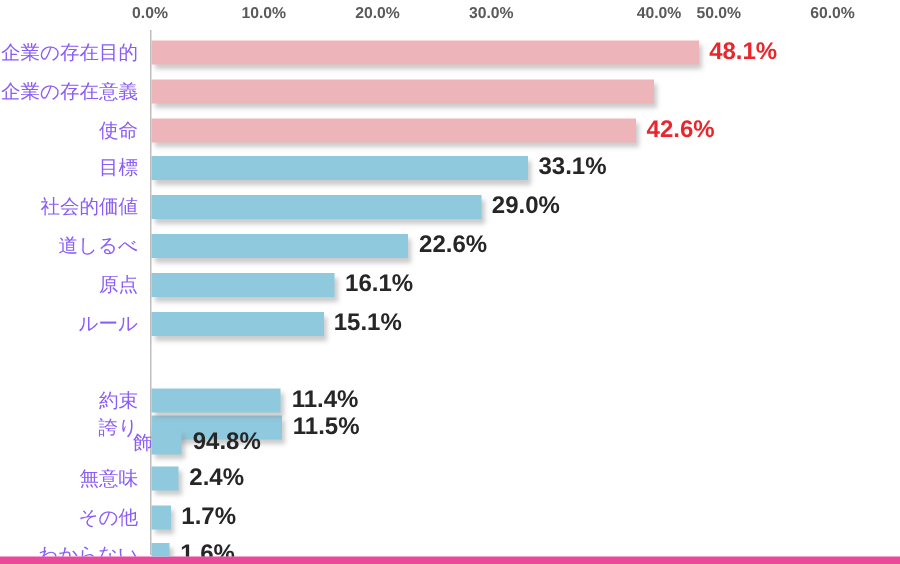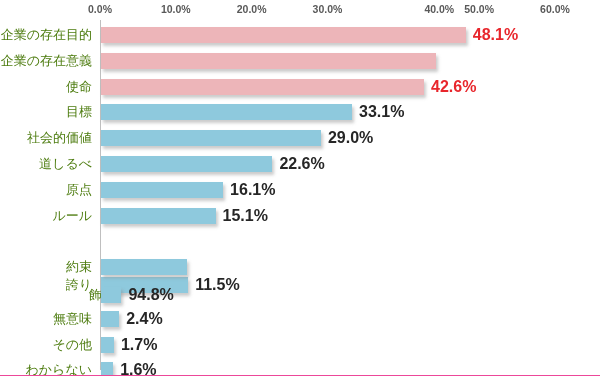--- a/index.html
+++ b/index.html
@@ -8,21 +8,21 @@
     background: #ffffff;
   }
   body {
     font-family: "Liberation Sans", "DejaVu Sans", sans-serif;
   }
   #chart-root {
     position: relative;
     width: 600px;
     height: 376px;
     background: #ffffff;
-    border-bottom: 1px solid #ec4899;
+    border-bottom: 5px solid #ec4899;
     box-sizing: border-box;
     overflow: hidden;
   }
   
   
   .plot {
     position: absolute;
     left: 0;
     top: 0;
     width: 600px;
@@ -53,21 +53,21 @@
     height: 26px;
   }
   .cat-label {
     position: absolute;
     right: 508px; 
     top: 0;
     height: 26px;
     line-height: 26px;
     text-align: right;
     font-size: 13px;
-    color: #4d7c0f;
+    color: #8b5cf6;
     white-space: nowrap;
   }
   .bar-wrap {
     position: absolute;
     left: 101px;
     top: 5px;
     height: 16px;
   }
   .bar {
     position: absolute;
@@ -166,20 +166,21 @@
           <div class="bar-wrap">
             <div class="bar blue" style="width: 87.2083px;"></div>
           </div>
           <div class="val-label normal" style="left: 195.208px;">11.5%</div>
         </div>
         <div class="row" style="top: 254.2px;">
           <div class="cat-label">約束</div>
           <div class="bar-wrap">
             <div class="bar blue" style="width: 86.45px;"></div>
           </div>
+          <div class="val-label normal" style="left: 194.45px;">11.4%</div>
         </div>
         <div class="row" style="top: 282px; padding-left: 23px;">
           <div class="cat-label">飾り</div>
           <div class="bar-wrap">
             <div class="bar blue" style="width: 20.475px;"></div>
           </div>
           <div class="val-label normal" style="left: 128.475px;">94.8%</div>
         </div>
         <div class="row" style="top: 305.8px;">
           <div class="cat-label">無意味</div>

